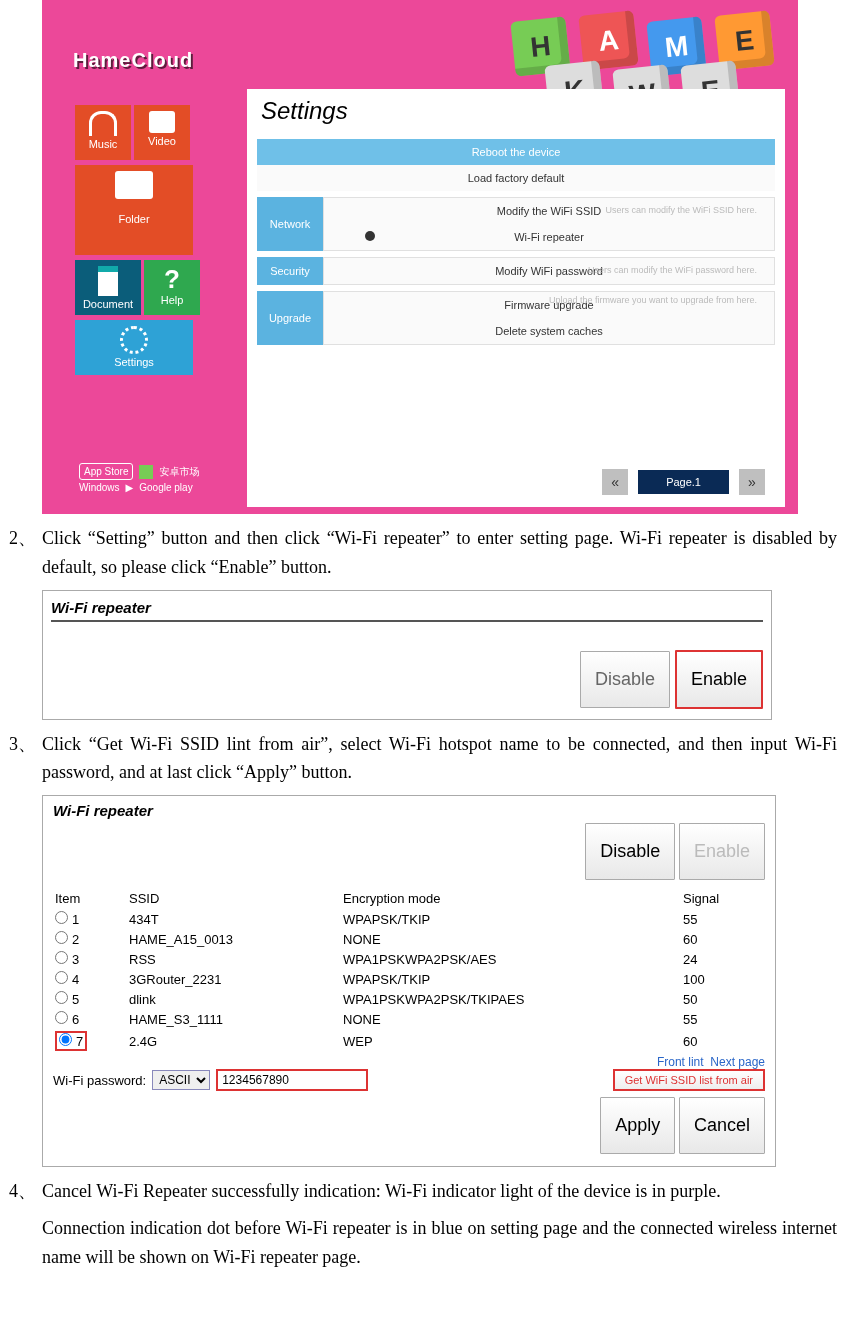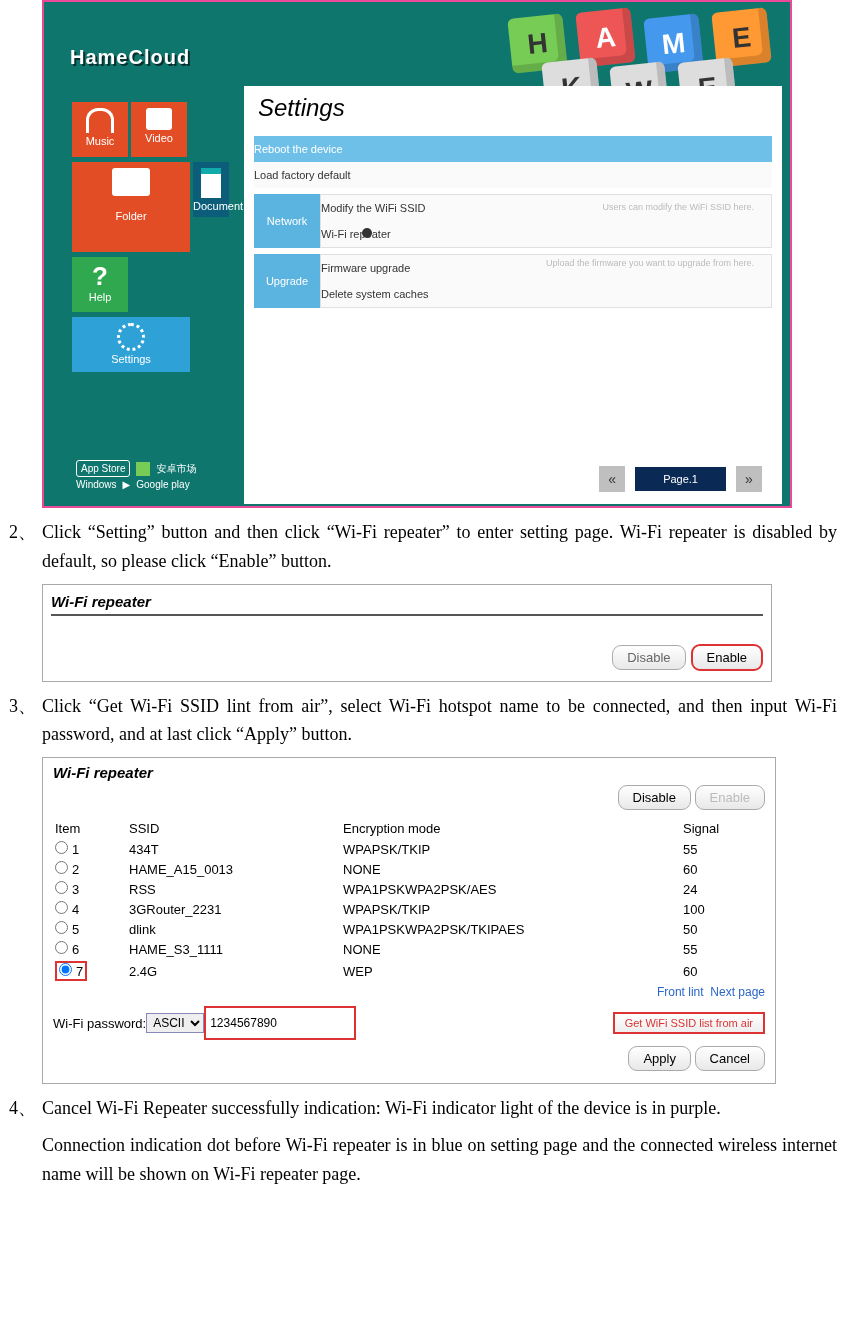--- a/index.html
+++ b/index.html
@@ -5,79 +5,79 @@
   body { margin:0; font-family:"Times New Roman", serif; font-size:18px; color:#000; background:#fff; width:843px; }
   .page { padding:0 6px; }
 
   
   .step { display:flex; margin:10px 0 8px 0; line-height:1.6; }
   .step .num { width:30px; flex:none; text-align:right; padding-right:6px; }
   .step .txt { text-align:justify; }
   .indent-note { margin-left:36px; text-align:justify; line-height:1.6; }
 
   
-  .shot1 { width:746px; height:504px; margin-left:36px; background:#0f766e; position:relative; font-family:Arial,Helvetica,sans-serif; border:2px solid #ec4899; overflow:hidden;}
+  .shot1 { width:746px; height:504px; margin-left:36px; background:#ec4899; position:relative; font-family:Arial,Helvetica,sans-serif; border:5px solid #ec4899; overflow:hidden;}
   .shot1 .logo { position:absolute; left:26px; top:44px; font-family:"Arial Black",Arial; font-weight:900; color:#fff; font-size:20px; letter-spacing:1px; text-shadow:2px 2px 0 rgba(0,0,0,.6);}
   .cubes { position:absolute; right:0; top:8px; width:290px; height:95px; }
   .cube { position:absolute; width:55px; height:55px; border-radius:6px; background:#fff; box-shadow:inset -8px -8px 0 rgba(0,0,0,.15); color:#333; font-size:28px; font-weight:700; text-align:center; line-height:55px; transform:rotate(-6deg);}
   .cube.red{background:#e55;color:#fff}.cube.green{background:#7c5}.cube.blue{background:#49e;color:#fff}.cube.orange{background:#f93}
   .tiles { position:absolute; left:28px; top:98px; width:170px;}
   .tile { float:left; color:#fff; font-size:11px; text-align:center; box-sizing:border-box; margin:2px 3px 3px 0; position:relative;}
   .tile .ico{display:block;margin:6px auto 2px auto}
   .t-music{width:56px;height:55px;background:#e34d26}
   .t-video{width:56px;height:55px;background:#e34d26}
   .t-picture{width:118px;height:55px;background:#2ea2d6}
   .t-folder{width:118px;height:90px;background:#e34d26}
-  .t-doc{width:36px;height:55px;background:#0b5d7a}
+  .t-doc{width:66px;height:55px;background:#0b5d7a}
   .t-help{width:56px;height:55px;background:#2fa84f}
   .t-settings{width:118px;height:55px;background:#2ea2d6}
   .gear{width:22px;height:22px;border:3px dotted #fff;border-radius:50%;display:inline-block}
   .headphone{width:22px;height:22px;border:3px solid #fff;border-bottom:none;border-radius:12px 12px 0 0;display:inline-block}
   .camera{width:26px;height:16px;background:#fff;border-radius:3px;display:inline-block;padding-top:6px}
   .mountain{width:26px;height:18px;background:#fff;display:inline-block;clip-path:polygon(0 100%,35% 30%,55% 70%,75% 20%,100% 100%)}
   .folder-ico{width:38px;height:28px;background:#fff;border-radius:3px;display:inline-block;margin-top:14px}
   .doc-ico{width:20px;height:24px;background:#fff;display:inline-block;border-top:6px solid #1aa}
   .q-ico{font-size:26px;font-weight:700;color:#fff;line-height:1}
   .stores{position:absolute;left:24px;bottom:14px;color:#fff;font-size:10px;width:170px}
   .stores .row{display:flex;align-items:center;gap:6px;margin:2px 8px}
   .stores .box{border:1px solid #fff;padding:2px 4px;border-radius:3px}
 
   .settings-panel{position:absolute;left:200px;top:84px;width:538px;height:418px;background:#fff;}
   .sp-title{font-size:24px;font-style:italic;padding:8px 14px}
   .sp-row{display:flex;align-items:stretch;margin:6px 10px}
   .sp-side{width:66px;flex:none;background:#5bb3e0;color:#fff;font-size:11px;display:flex;align-items:center;justify-content:center}
   .sp-body{flex:1;border:1px solid #e0e0e0;background:#fafafa}
-  .sp-line{font-size:11px;text-align:left;padding:7px 0;color:#333}
+  .sp-line{font-size:11px;text-align:center;padding:7px 0;color:#333}
   .sp-reboot{background:#6fc0e8;color:#fff}
   .sp-body .desc{position:absolute;right:18px;font-size:9px;color:#bbb}
   .sp-group{position:relative}
   .dot{width:10px;height:10px;border-radius:50%;background:#333;position:absolute;left:108px;top:34px}
 
   .pager{position:absolute;right:20px;bottom:12px;display:flex;gap:10px;align-items:center}
   .pg-btn{width:26px;height:26px;background:#bfbfbf;color:#333;display:flex;align-items:center;justify-content:center;font-size:14px}
   .pg-mid{background:#0a2a55;color:#fff;font-size:11px;padding:6px 28px}
 
   
   .shot2{width:712px;margin-left:36px;border:1px solid #aaa;padding:2px 8px 10px 8px;font-family:Arial;position:relative; margin-top:6px}
   .shot2 h4{font-size:15px;font-weight:700;margin:6px 0 2px 0;border-bottom:2px solid #555;padding-bottom:4px;font-style:italic}
-  .btn{display:inline-block;border:1px solid #aaa;background:linear-gradient(#fff,#e8e8e8);padding:4px 14px;font-size:13px;color:#666;border-radius:9px}
+  .btn{display:inline-block;border:1px solid #aaa;background:linear-gradient(#fff,#e8e8e8);padding:17px 14px;font-size:18px;color:#666;border-radius:1px}
   .btn.sel{border:2px solid #d33}
   .right{ text-align:right; }
 
   
   .shot3{width:712px;margin-left:36px;border:1px solid #aaa;padding:2px 10px 12px 10px;font-family:Arial;font-size:13px; margin-top:6px}
   .shot3 h4{font-size:15px;font-weight:700;margin:4px 0;font-style:italic}
   .shot3 table{width:100%;border-collapse:collapse;font-size:13px}
   .shot3 th{text-align:left;font-weight:400;padding:3px 2px}
   .shot3 td{padding:2px 2px}
   input[type=radio]{margin:0 4px 0 0}
   .redbox{border:2px solid #d33;padding:0 2px;display:inline-block}
-  .pwrow{margin-top:7px;display:flex;align-items:center;position:relative}
+  .pwrow{margin-top:0;display:flex;align-items:center;gap:6px;position:relative}
   select,.txt-in{border:1px solid #88b;font-size:12px;padding:1px 2px}
-  .txt-in{border:2px solid #d33;width:140px;padding:8px 4px}
+  .txt-in{border:2px solid #d33;width:140px;padding:2px 4px}
   .getssid{position:absolute;right:0;border:2px solid #d33;color:#d33;font-size:11px;padding:3px 10px;background:linear-gradient(#fff,#eee)}
   .pagelinks{text-align:right;color:#2a66c8;font-size:12px;margin-top:2px}
   .applyrow{text-align:right;margin-top:6px}
 </style>
 </head>
 <body>
 <div class="page">
 
 <div class="shot1">
   <div class="logo">HameCloud</div>
@@ -125,20 +125,27 @@
     <div class="sp-row sp-group">
       <div class="sp-side">Network</div>
       <div class="sp-body">
         <div class="sp-line">Modify the WiFi SSID</div>
         <div class="sp-line">Wi-Fi repeater</div>
         <span class="desc" style="top:8px">Users can modify the WiFi SSID here.</span>
       </div>
       <span class="dot"></span>
     </div>
     <div class="sp-row sp-group">
+      <div class="sp-side">Security</div>
+      <div class="sp-body">
+        <div class="sp-line">Modify WiFi password</div>
+        <span class="desc" style="top:8px">Users can modify the WiFi password here.</span>
+      </div>
+    </div>
+    <div class="sp-row sp-group">
       <div class="sp-side">Upgrade</div>
       <div class="sp-body">
         <div class="sp-line">Firmware upgrade</div>
         <div class="sp-line">Delete system caches</div>
         <span class="desc" style="top:4px">Upload the firmware you want to upgrade from here.</span>
       </div>
     </div>
     <div class="pager">
       <div class="pg-btn">«</div>
       <div class="pg-mid">Page.1</div>

